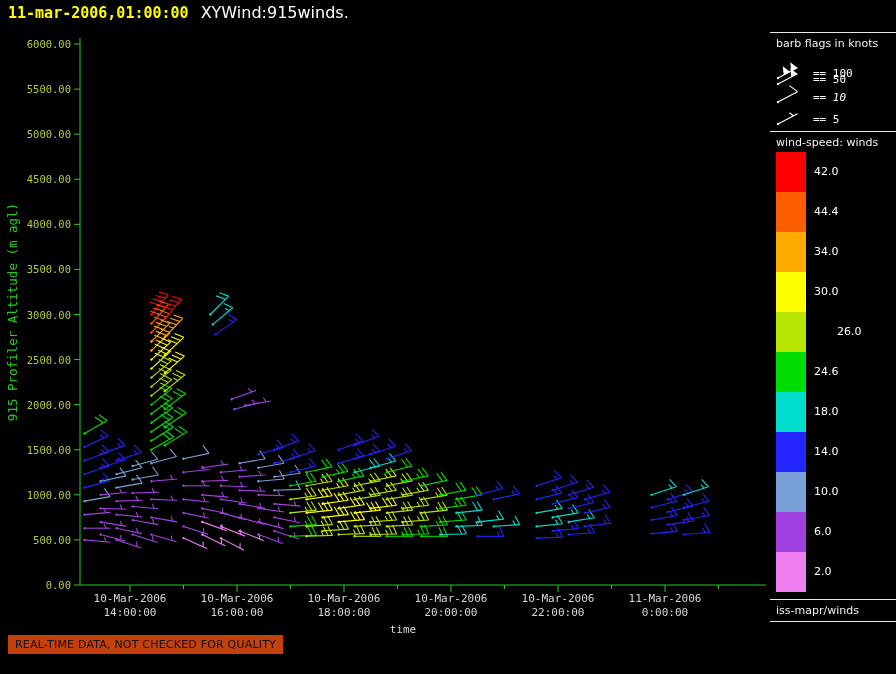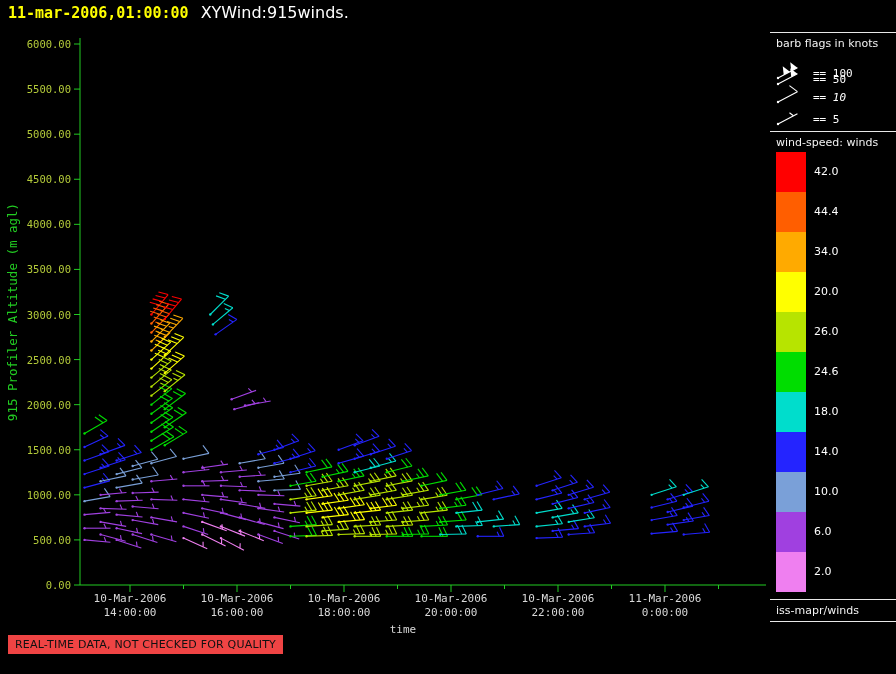--- a/index.html
+++ b/index.html
@@ -9,21 +9,21 @@
   .t-ts{color:#ffff00;font-weight:bold;font-size:15px;font-family:"DejaVu Sans Mono",monospace;}
   .t-name{color:#ffffff;font-size:16px;margin-left:12px;font-family:"DejaVu Sans",sans-serif;}
   #plot{position:absolute;left:0;top:0;}
   .rpanel{position:absolute;left:770px;top:0;width:126px;height:478px;color:#fff;}
   .hrline{position:absolute;left:0;width:126px;height:1px;background:#e8e8e8;}
   .rtext{position:absolute;left:6px;color:#f2f2f2;font-size:11px;white-space:nowrap;}
   .flagRow{position:absolute;left:4px;display:flex;align-items:center;height:18px;gap:5px;
            color:#fff;font-size:11px;font-family:"DejaVu Sans Mono",monospace;}
   .swatch{position:absolute;left:6px;width:30px;height:40px;}
   .swlabel{position:absolute;left:44px;color:#fff;font-size:11px;}
-  .warning{position:absolute;left:8px;top:635px;background:#ef4444;color:#111;
+  .warning{position:absolute;left:8px;top:635px;background:#c2410c;color:#111;
            font-size:11px;padding:3px 7px;letter-spacing:.2px;white-space:nowrap;}
 </style>
 </head>
 <body>
 
 <div class="screen">
 
   <div class="title">
     <span class="t-ts">11-mar-2006,01:00:00</span><span class="t-name">XYWind:915winds.</span>
   </div>
@@ -1329,23 +1329,23 @@
     <div class="hrline" style="top:131px"></div>
     <div class="rtext" style="top:136px">wind-speed: winds</div>
     <div id="speedScale">
         <div class="swatch" style="top: 152px; background: rgb(255, 0, 0);"></div>
         <div class="swlabel" style="top: 165px;">42.0</div>
         <div class="swatch" style="top: 192px; background: rgb(255, 94, 0);"></div>
         <div class="swlabel" style="top: 205px;">44.4</div>
         <div class="swatch" style="top: 232px; background: rgb(255, 170, 0);"></div>
         <div class="swlabel" style="top: 245px;">34.0</div>
         <div class="swatch" style="top: 272px; background: rgb(255, 255, 0);"></div>
-        <div class="swlabel" style="top: 285px;">20.0</div>
+        <div class="swlabel" style="top: 285px;">30.0</div>
         <div class="swatch" style="top: 312px; background: rgb(183, 228, 0);"></div>
-        <div class="swlabel" style="top: 325px;">26.0</div>
+        <div class="swlabel" style="top: 325px; margin-left: 23px;">26.0</div>
         <div class="swatch" style="top: 352px; background: rgb(0, 221, 0);"></div>
         <div class="swlabel" style="top: 365px;">24.6</div>
         <div class="swatch" style="top: 392px; background: rgb(0, 221, 204);"></div>
         <div class="swlabel" style="top: 405px;">18.0</div>
         <div class="swatch" style="top: 432px; background: rgb(36, 36, 255);"></div>
         <div class="swlabel" style="top: 445px;">14.0</div>
         <div class="swatch" style="top: 472px; background: rgb(122, 160, 216);"></div>
         <div class="swlabel" style="top: 485px;">10.0</div>
         <div class="swatch" style="top: 512px; background: rgb(160, 64, 224);"></div>
         <div class="swlabel" style="top: 525px;">6.0</div>

